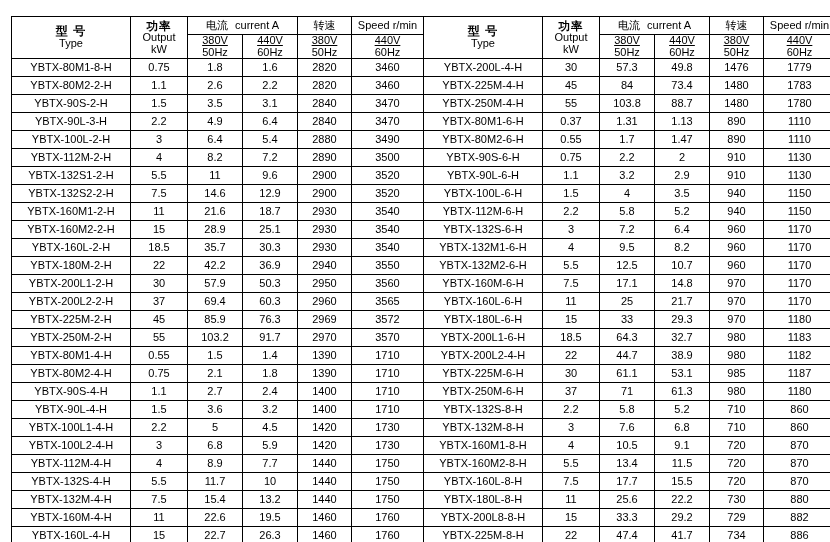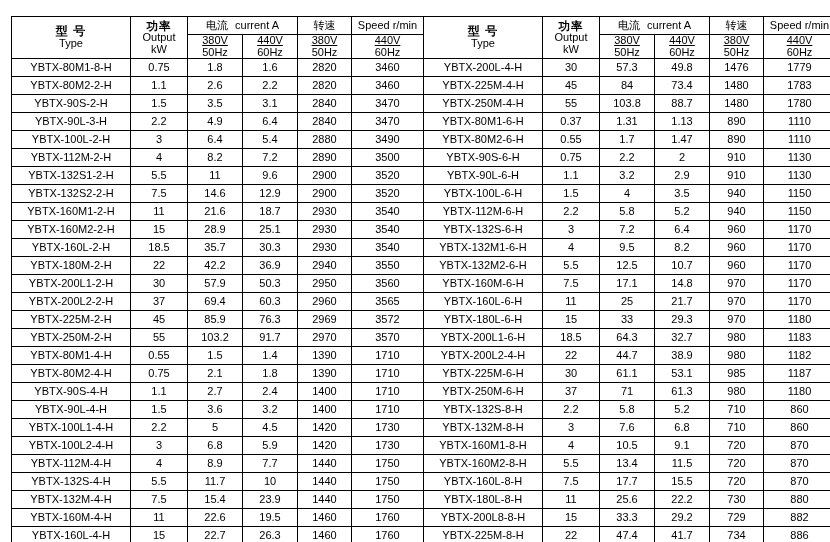--- a/index.html
+++ b/index.html
@@ -505,21 +505,21 @@
           <td>7.5</td>
           <td>17.7</td>
           <td>15.5</td>
           <td>720</td>
           <td>870</td>
         </tr>
         <tr>
           <td class="model-cell">YBTX-132M-4-H</td>
           <td>7.5</td>
           <td>15.4</td>
-          <td>23.9</td>
+          <td>13.2</td>
           <td>1440</td>
           <td>1750</td>
           <td class="model-cell">YBTX-180L-8-H</td>
           <td>11</td>
           <td>25.6</td>
           <td>22.2</td>
           <td>730</td>
           <td>880</td>
         </tr>
         <tr>

